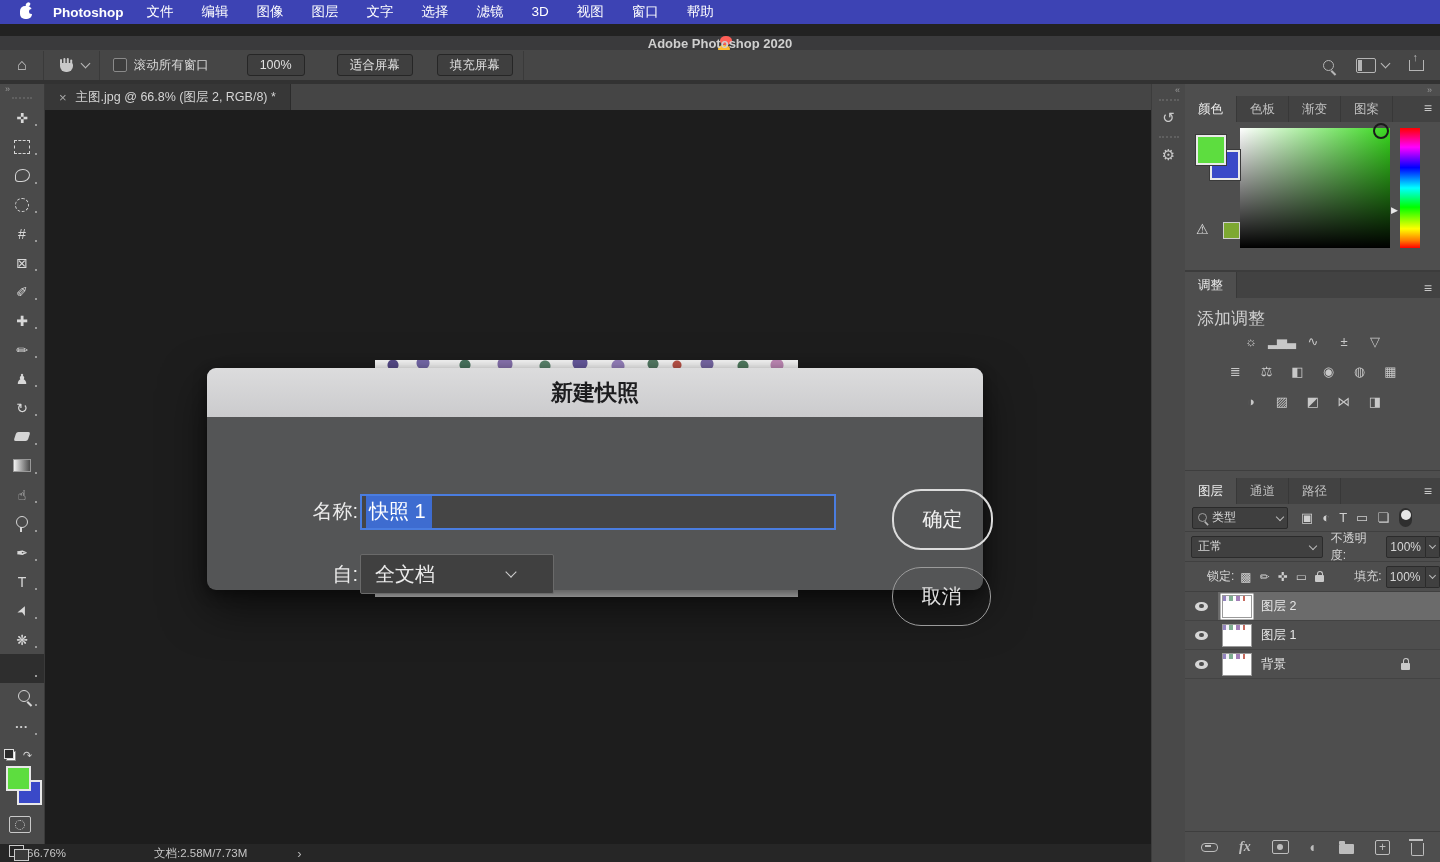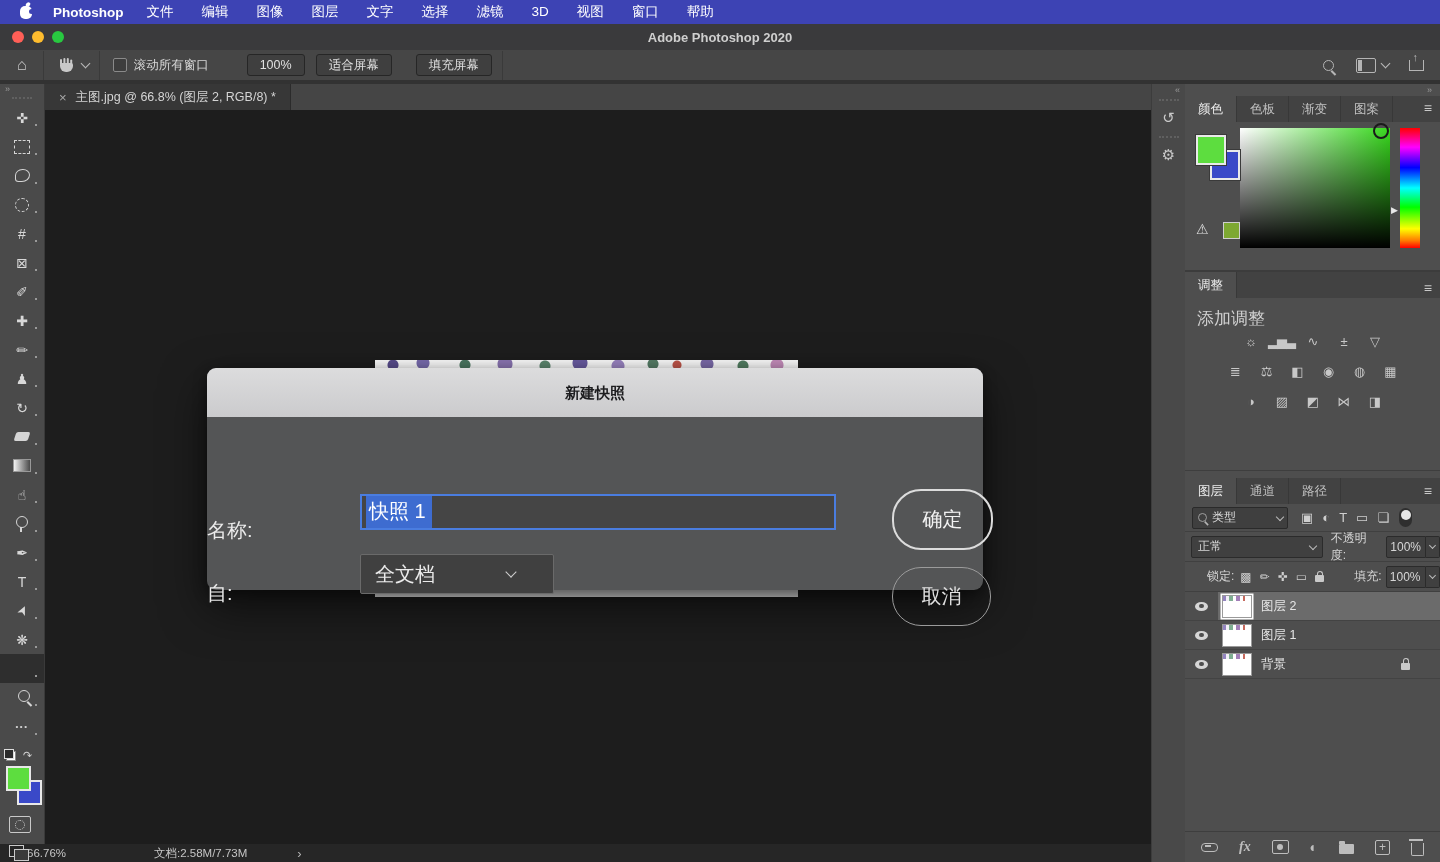--- a/index.html
+++ b/index.html
@@ -10,22 +10,22 @@
   .menubar{position:absolute;left:0;top:0;width:100%;height:24px;background:#3d43b4;
            display:flex;align-items:center;color:#fff;font-size:13.5px;}
   .apple{position:relative;width:12px;height:13px;background:#fff;border-radius:5px 5px 5px 5px;margin-left:20px;}
   .apple::before{content:"";position:absolute;top:-4px;right:2px;width:4px;height:5px;background:#fff;
                  border-radius:60% 40% 60% 40%;transform:rotate(35deg);}
   .apple::after{content:"";position:absolute;top:3px;right:-2px;width:5px;height:5px;background:#3d43b4;border-radius:50%;}
   .app-name{font-weight:700;margin-left:21px;}
   .menu-items{display:flex;gap:0;margin-left:9px;}
   .menu-item{padding:0 14px;font-weight:500;line-height:24px;}
   
-  .titlebar{position:absolute;left:0;top:24px;width:100%;height:26px;background:#3a3a3c;
-            display:flex;align-items:center;}
+  .titlebar{position:absolute;left:0;top:36px;width:100%;height:26px;background:#3a3a3c;
+            display:flex;align-items:center;flex-direction:column;}
   .tl{width:12px;height:12px;border-radius:50%;margin-left:8px;}
   .tl.red{background:#ff5f57;margin-left:12px}.tl.yellow{background:#febc2e}.tl.green{background:#28c840}
   .win-title{position:absolute;left:0;right:0;text-align:center;color:#cfcfcf;font-size:13px;font-weight:700;}
   
   .optionsbar{position:absolute;left:0;top:50px;width:100%;height:30px;background:#464646;
               border-bottom:1px solid #272727;display:flex;align-items:center;color:#d8d8d8;font-size:12.5px;}
   .ob-div{width:1px;height:29px;background:#3a3a3a;margin:0 10px;}
   .home-ic{font-size:16px;color:#c9c9c9;margin-left:17px;margin-right:6px;}
   .palm{position:relative;width:13px;height:9px;background:#c9c9c9;border-radius:2px 2px 6px 6px;margin-top:5px;}
   .palm::before{content:"";position:absolute;top:-4px;left:0px;width:2.6px;height:6px;background:#c9c9c9;border-radius:2px;
@@ -188,23 +188,23 @@
   .folder-ic{width:15px;height:10px;background:#bdbdbd;border-radius:1px;position:relative;margin-top:3px;}
   .folder-ic::before{content:"";position:absolute;left:0;top:-2.5px;width:6px;height:2.5px;background:#bdbdbd;border-radius:1px 1px 0 0;}
   .new-ic{width:13px;height:13px;border:1.5px solid #bdbdbd;border-radius:2px;display:flex;align-items:center;justify-content:center;}
   .new-ic::before{content:"+";font-size:12px;color:#bdbdbd;margin-top:-1px;}
   .trash-ic{position:relative;width:11px;height:12px;border:1.5px solid #bdbdbd;border-top:none;border-radius:0 0 2px 2px;margin-top:4px;}
   .trash-ic::before{content:"";position:absolute;left:-2.5px;top:-3.5px;width:14px;height:1.8px;background:#bdbdbd;}
   
   .dialog{position:absolute;left:207px;top:368px;width:776px;height:222px;border-radius:9px;
           background:#545556;box-shadow:0 18px 45px rgba(0,0,0,.55),0 4px 14px rgba(0,0,0,.4);z-index:40;}
   .dlg-title{height:49px;border-radius:9px 9px 0 0;background:linear-gradient(#dcdcdd,#cbcbcd);
-             text-align:center;line-height:49px;font-size:15px;font-weight:700;color:#1d1d1f;}
+             text-align:center;line-height:49px;font-size:22px;font-weight:700;color:#1d1d1f;}
   .dlg-body{position:relative;height:173px;font-size:20px;color:#ebebeb;}
-  .dlg-label{position:absolute;left:0;width:143px;text-align:left;margin-top:19px;}
+  .dlg-label{position:absolute;left:8px;width:143px;text-align:right;}
   .lab-name{top:77px;line-height:34px;}
   .lab-from{top:137px;line-height:40px;}
   .dlg-input{position:absolute;left:153px;top:77px;width:468px;height:32px;background:#454545;
              border:2px solid #4a7de0;display:flex;align-items:center;padding-left:4px;}
   .dlg-input .sel{background:#3e6cd0;color:#fff;padding:2px 6px 3px 3px;}
   .dlg-select{position:absolute;left:153px;top:137px;width:178px;height:38px;background:#404040;
               border:1px solid #6a6a6a;border-radius:2px;display:flex;align-items:center;padding-left:14px;}
   .dlg-select .chev{margin:-4px 0 0 72px;width:7px;height:7px;border-color:#cfcfcf;}
   .dlg-btn{position:absolute;left:685px;width:97px;height:57px;border-radius:29px;display:flex;
            align-items:center;justify-content:center;font-size:20px;}
@@ -244,21 +244,21 @@
 
   <div class="optionsbar">
     <span class="home-ic">⌂</span>
     <span class="ob-div"></span>
     <span style="margin-left:6px" class="palm"></span>
     <span class="chev"></span>
     <span class="ob-div"></span>
     <span class="checkbox"></span>
     <span>滚动所有窗口</span>
     <span class="ob-btn" style="margin-left:38px">100%</span>
-    <span class="ob-btn" style="margin-left:11px">适合屏幕</span>
+    <span class="ob-btn" style="margin-left:32px">适合屏幕</span>
     <span class="ob-btn" style="margin-left:24px">填充屏幕</span>
     <span class="ob-div"></span>
     <span style="margin-left:auto" class="mag"></span>
     <span style="margin-left:22px" class="ws-ic"></span>
     <span class="chev" style="margin-left:6px"></span>
     <span class="share-ic" style="margin:0 16px 0 20px">
         <span class="up">↑</span>
       </span>
   </div>
 

